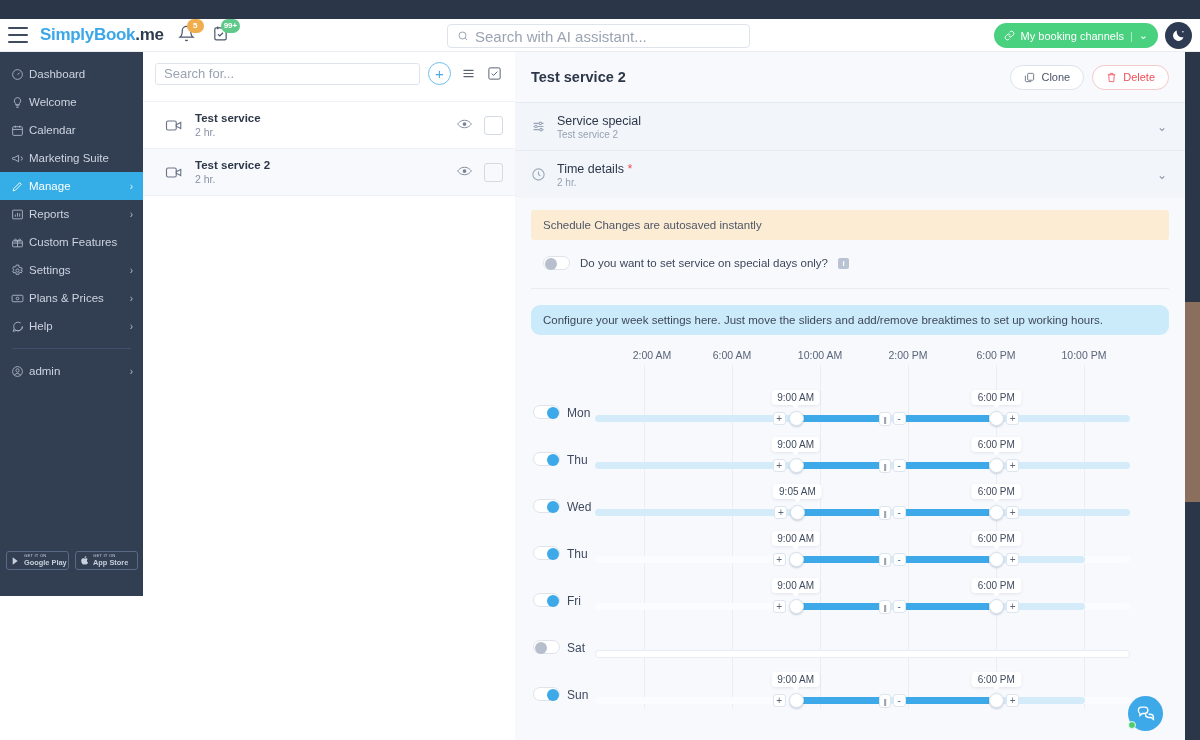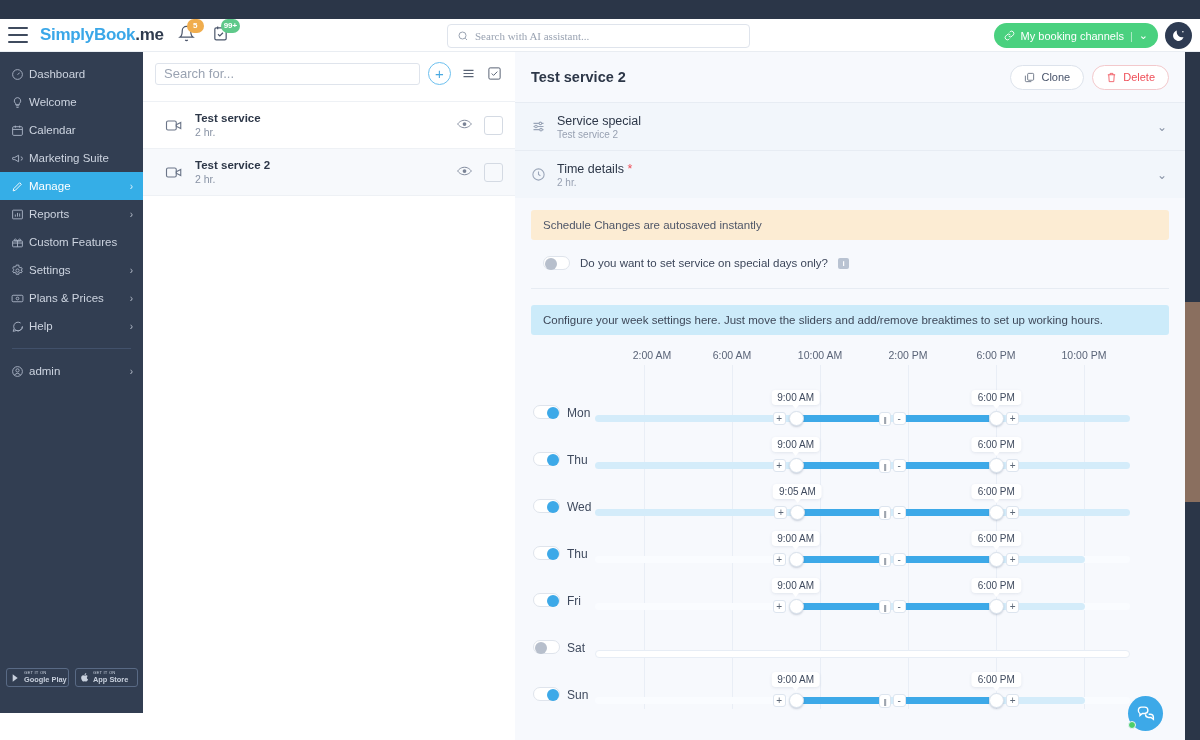--- a/index.html
+++ b/index.html
@@ -26,35 +26,35 @@
     position:absolute; top:-6px; left:9px; min-width:17px; height:14px; line-height:14px;
     border-radius:8px; color:#fff; font-size:8px; text-align:center; padding:0 3px; font-weight:700;
   }
   .badge.orange { background:#f0ad4e; }
   .badge.green { background:#5fc98a; }
   .searchtop {
     position:absolute; left:447px; top:5px; width:303px; height:24px;
     border:1px solid #dfe4ec; border-radius:4px; background:#fff;
     display:flex; align-items:center; padding-left:9px; gap:6px;
   }
-  .searchtop span { font-size:11px; color:#9aa3b2;font-family:Liberation Serif, serif; }
+  .searchtop span { font-size:15px; color:#9aa3b2; }
   .chanbtn {
     position:absolute; right:42px; top:4px; height:25px; border-radius:13px;
     background:#4ad17f; color:#fff; font-size:11px; display:flex; align-items:center;
     gap:6px; padding:0 10px; cursor:pointer; white-space:nowrap;
   }
   .chanbtn .divider { opacity:.6; }
   .moonbtn {
     position:absolute; right:8px; top:3px; width:27px; height:27px; border-radius:50%;
     background:#2e3b52; display:flex; align-items:center; justify-content:center; cursor:pointer;
   }
 
   
   .sidebar {
-    position:absolute; left:0; top:33px; width:143px; height:661px;
+    position:absolute; left:0; top:33px; width:143px; height:544px;
     background:#323e52;
   }
   .navitem {
     height:28px; display:flex; align-items:center; padding-left:11px;
     color:#cdd4e0; font-size:11.5px; cursor:pointer; position:relative;
   }
   .navitem .nico { width:18px; display:flex; align-items:center; color:#aab4c5; }
   .navitem.active { background:#35aee7; color:#fff; }
   .navitem.active .nico { color:#fff; }
   .navitem .chev { position:absolute; right:10px; font-size:10px; opacity:.8;}
@@ -126,21 +126,21 @@
     display:flex; align-items:center; padding-left:12px; font-size:11.5px; color:#4e5668;
   }
   .togrow { display:flex; align-items:center; gap:10px; padding:16px 16px 0 28px; }
   .switch { width:27px; height:14px; border-radius:9px; background:#fff; border:1px solid #dfe4ec; position:relative; cursor:pointer; }
   .switch .knob { position:absolute; top:1px; left:1px; width:12px; height:12px; border-radius:50%; background:#b7bfcc; }
   .switch.on .knob { left:13px; background:#3da9e8; }
   .togrow .tl { font-size:11.5px; color:#3c465a; }
   .infoico { width:11px; height:11px; background:#b9c3d2; border-radius:2px; color:#fff; font-size:8px; display:flex; align-items:center; justify-content:center; font-weight:700; }
   .hr { height:1px; background:#e7ecf3; margin:18px 16px 0 16px; }
   .hint {
-    margin:16px 16px 0 16px; height:30px; background:#ccebfa; border-radius:3px;
+    margin:16px 16px 0 16px; height:30px; background:#ccebfa; border-radius:9px;
     display:flex; align-items:center; padding-left:12px; font-size:11.5px; color:#3e4859;
   }
 
   
   .sched { position:relative; margin-top:14px; height:360px; }
   .gridcol { position:absolute; top:16px; bottom:0; width:1px; background:#e9eef6; }
   .tickl { position:absolute; top:0; font-size:10.5px; color:#5a6478; transform:translateX(-50%); white-space:nowrap; }
   .dayrow { position:absolute; left:0; right:0; height:47px; }
   .daytog { position:absolute; left:18px; top:14px; }
   .daylbl { position:absolute; left:52px; top:15px; font-size:12px; color:#3f4a5e; }

